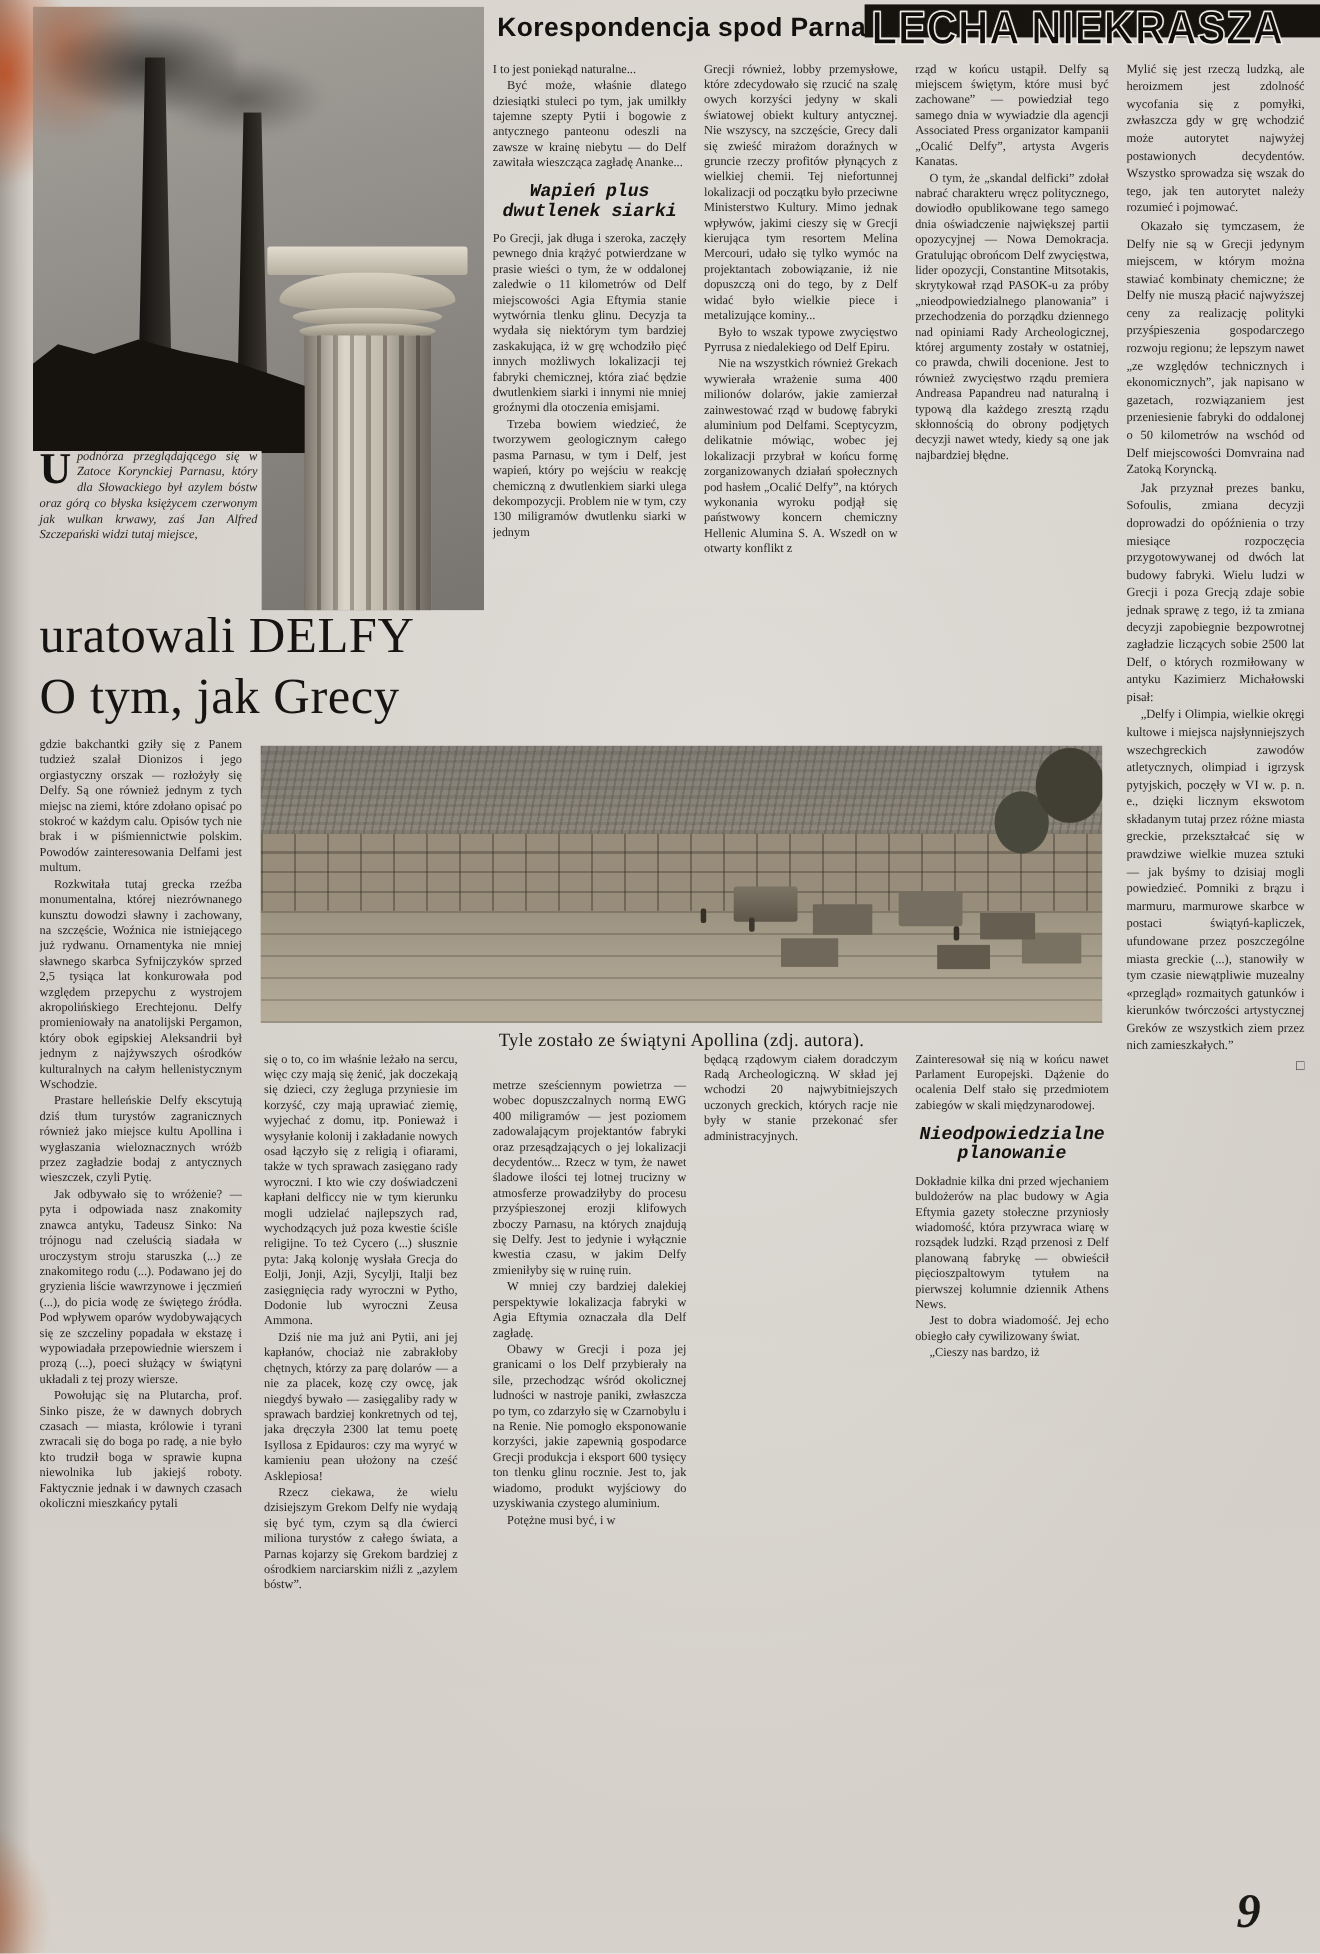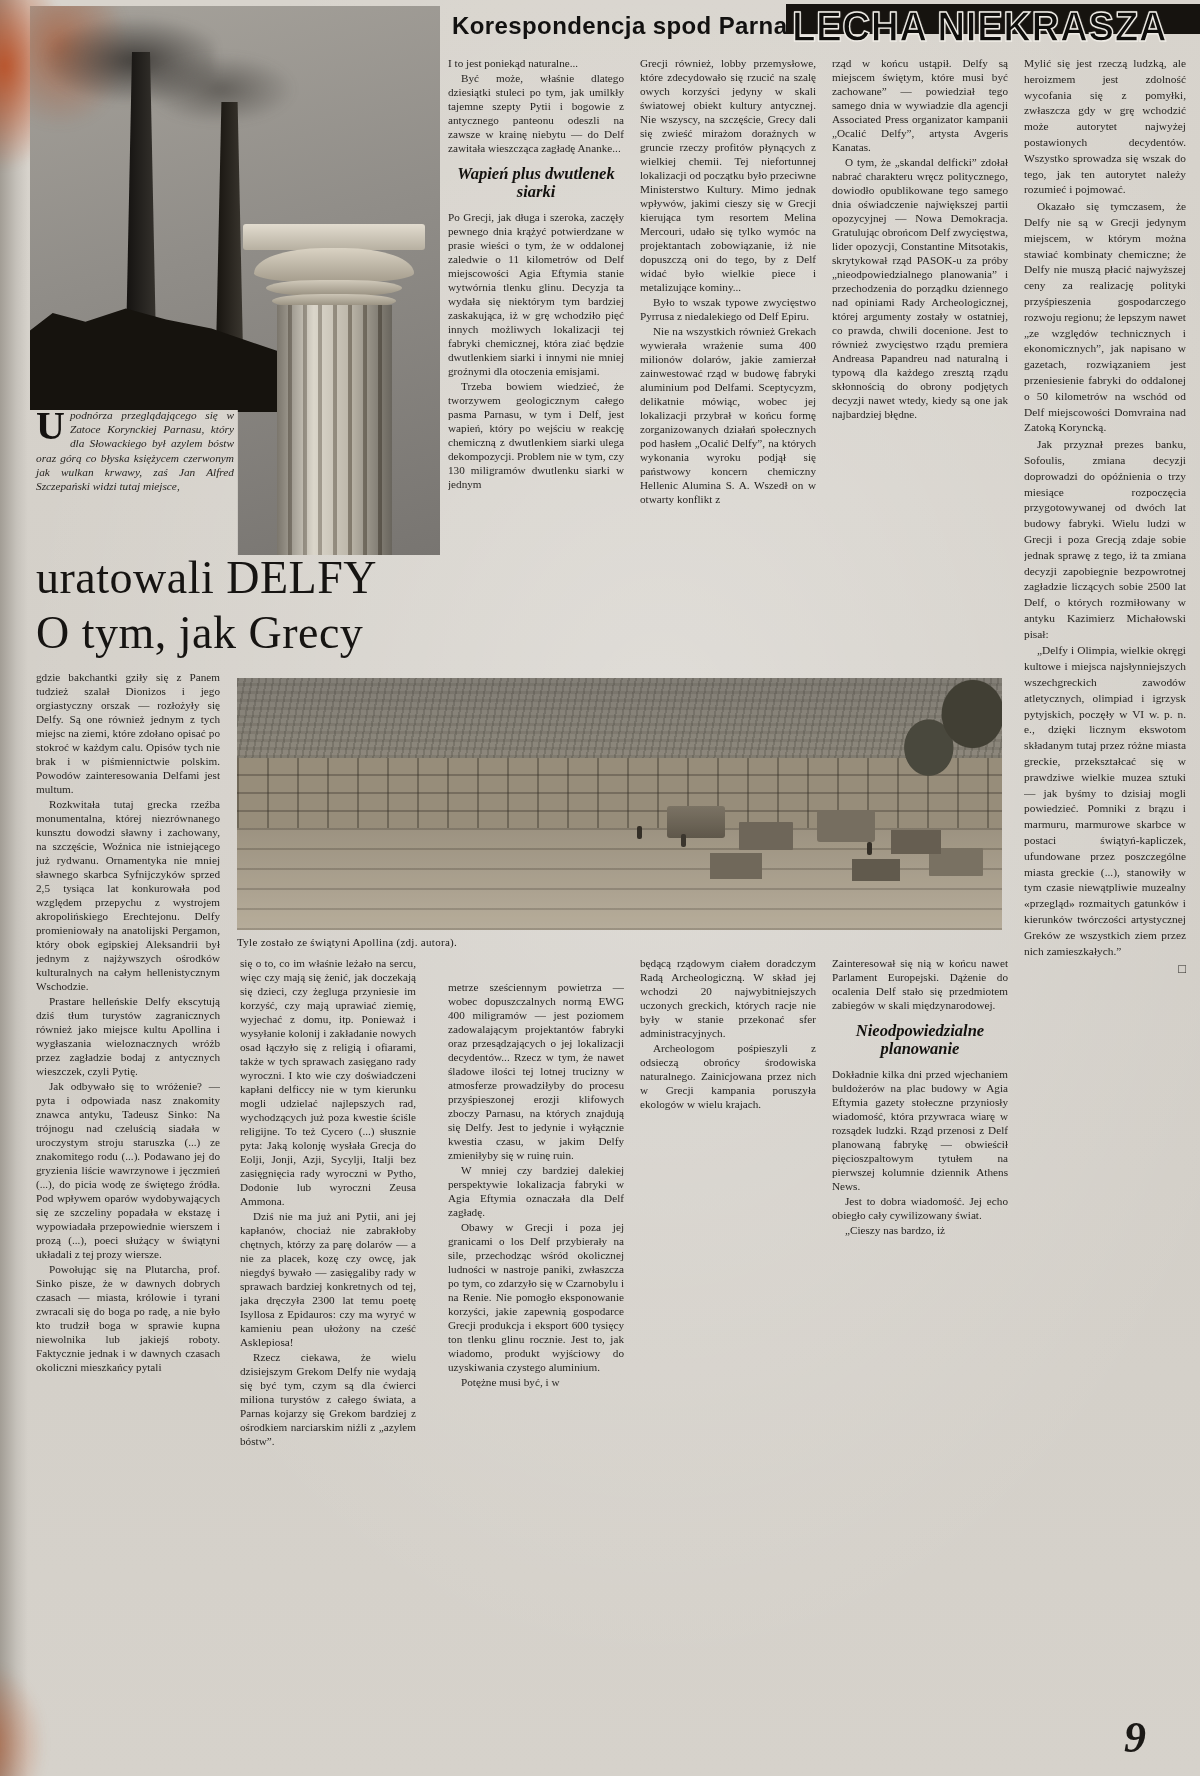--- a/index.html
+++ b/index.html
@@ -37,21 +37,21 @@
     font-style:italic;text-align:justify}
   .dropcap{float:left;font-size:40px;line-height:32px;font-weight:700;font-style:normal;
     padding:2px 5px 0 0;color:#141210}
 
   
   .col{position:absolute;font-size:11.2px;line-height:14px;text-align:justify;overflow:hidden}
   .col p{margin:0 0 1px;text-indent:13px}
   .col p.ni{text-indent:0}
   .col p.i{}
   .col p.end{text-align:right;text-indent:0;font-size:13px;margin-top:2px}
-  .col h3{font-family:Liberation Serif, serif;font-weight:700;font-style:italic;
+  .col h3{font-family:Liberation Mono, monospace;font-weight:700;font-style:italic;
     font-size:16.5px;line-height:1.12;text-align:center;margin:10px 4px 8px;text-indent:0;color:#14120f}
   .c1{left:36px;top:670px;width:184px;height:1058px}
   .c2{left:240px;top:956px;width:176px;height:772px}
   .c3t{left:448px;top:56px;width:176px;height:614px}
   .c4t{left:640px;top:56px;width:176px;height:614px}
   .c5t{left:832px;top:56px;width:176px;height:614px}
   .c3b{left:448px;top:980px;width:176px;height:772px}
   .c4b{left:640px;top:956px;width:176px;height:772px}
   .c5b{left:832px;top:956px;width:176px;height:772px}
   .c6{left:1024px;top:56px;width:162px;height:1672px;font-size:11.4px;line-height:15.8px}
@@ -106,21 +106,21 @@
     border-radius:3px;
     box-shadow:70px 14px 0 -2px #6e665a,150px 4px 0 0 #776f61,220px 20px 0 -4px #655d51,
       40px 44px 0 -3px #70685b,180px 48px 0 -5px #5f584c,260px 40px 0 -2px #7a7264}
   .pb-trees{position:absolute;right:-6px;top:-6px;width:110px;height:105px;
     background:
       radial-gradient(48% 55% at 68% 40%, #3b3a30 0 58%, rgba(0,0,0,0) 60%),
       radial-gradient(40% 48% at 28% 72%, #45443a 0 55%, rgba(0,0,0,0) 57%)}
   .pb-fig{position:absolute;width:5px;height:13px;background:#2d2922;border-radius:2px;
     box-shadow:44px 8px 0 0 #35302a,230px 16px 0 0 #2d2922}
   .pb-tone{position:absolute;inset:0;background:rgba(116,106,88,.10)}
-  .caption{left:237px;top:936px;width:765px;font-size:11px;
+  .caption{left:237px;top:936px;width:765px;text-align:center;font-size:17px;
     letter-spacing:.3px;color:#1c1a18}
 
   
   .pagenum{left:1124px;top:1712px;font-size:44px;font-weight:700;font-style:italic;color:#1b1916}
 </style>
 </head>
 <body>
 
 <div class="abs edge-strip"></div>
 <div class="abs edge-orange-top"></div>
@@ -183,21 +183,20 @@
     <p>O tym, że „skandal delficki” zdołał nabrać charakteru wręcz politycznego, dowiodło opublikowane tego samego dnia oświadczenie największej partii opozycyjnej — Nowa Demokracja. Gratulując obrońcom Delf zwycięstwa, lider opozycji, Constantine Mitsotakis, skrytykował rząd PASOK-u za próby „nieodpowiedzialnego planowania” i przechodzenia do porządku dziennego nad opiniami Rady Archeologicznej, której argumenty zostały w ostatniej, co prawda, chwili docenione. Jest to również zwycięstwo rządu premiera Andreasa Papandreu nad naturalną i typową dla każdego zresztą rządu skłonnością do obrony podjętych decyzji nawet wtedy, kiedy są one jak najbardziej błędne.</p>
   </div>
 <div class="col c3b">
     <p class="ni">metrze sześciennym powietrza — wobec dopuszczalnych normą EWG 400 miligramów — jest poziomem zadowalającym projektantów fabryki oraz przesądzających o jej lokalizacji decydentów... Rzecz w tym, że nawet śladowe ilości tej lotnej trucizny w atmosferze prowadziłyby do procesu przyśpieszonej erozji klifowych zboczy Parnasu, na których znajdują się Delfy. Jest to jedynie i wyłącznie kwestia czasu, w jakim Delfy zmieniłyby się w ruinę ruin.</p>
     <p>W mniej czy bardziej dalekiej perspektywie lokalizacja fabryki w Agia Eftymia oznaczała dla Delf zagładę.</p>
     <p>Obawy w Grecji i poza jej granicami o los Delf przybierały na sile, przechodząc wśród okolicznej ludności w nastroje paniki, zwłaszcza po tym, co zdarzyło się w Czarnobylu i na Renie. Nie pomogło eksponowanie korzyści, jakie zapewnią gospodarce Grecji produkcja i eksport 600 tysięcy ton tlenku glinu rocznie. Jest to, jak wiadomo, produkt wyjściowy do uzyskiwania czystego aluminium.</p>
     <p>Potężne musi być, i w</p>
   </div>
 <div class="col c4b">
     <p class="ni">będącą rządowym ciałem doradczym Radą Archeologiczną. W skład jej wchodzi 20 najwybitniejszych uczonych greckich, których racje nie były w stanie przekonać sfer administracyjnych.</p>
-    <p>Archeologom pośpieszyli z odsieczą obrońcy środowiska naturalnego. Zainicjowana przez nich w Grecji kampania poruszyła ekologów w wielu krajach.</p>
   </div>
 <div class="col c5b">
     <p class="ni">Zainteresował się nią w końcu nawet Parlament Europejski. Dążenie do ocalenia Delf stało się przedmiotem zabiegów w skali międzynarodowej.</p>
     <h3>Nieodpowiedzialne planowanie</h3>
     <p class="ni">Dokładnie kilka dni przed wjechaniem buldożerów na plac budowy w Agia Eftymia gazety stołeczne przyniosły wiadomość, która przywraca wiarę w rozsądek ludzki. Rząd przenosi z Delf planowaną fabrykę — obwieścił pięcioszpaltowym tytułem na pierwszej kolumnie dziennik Athens News.</p>
     <p>Jest to dobra wiadomość. Jej echo obiegło cały cywilizowany świat.</p>
     <p>„Cieszy nas bardzo, iż</p>
   </div>
 <div class="col c6">
     <p class="ni">Mylić się jest rzeczą ludzką, ale heroizmem jest zdolność wycofania się z pomyłki, zwłaszcza gdy w grę wchodzić może autorytet najwyżej postawionych decydentów. Wszystko sprowadza się wszak do tego, jak ten autorytet należy rozumieć i pojmować.</p>

